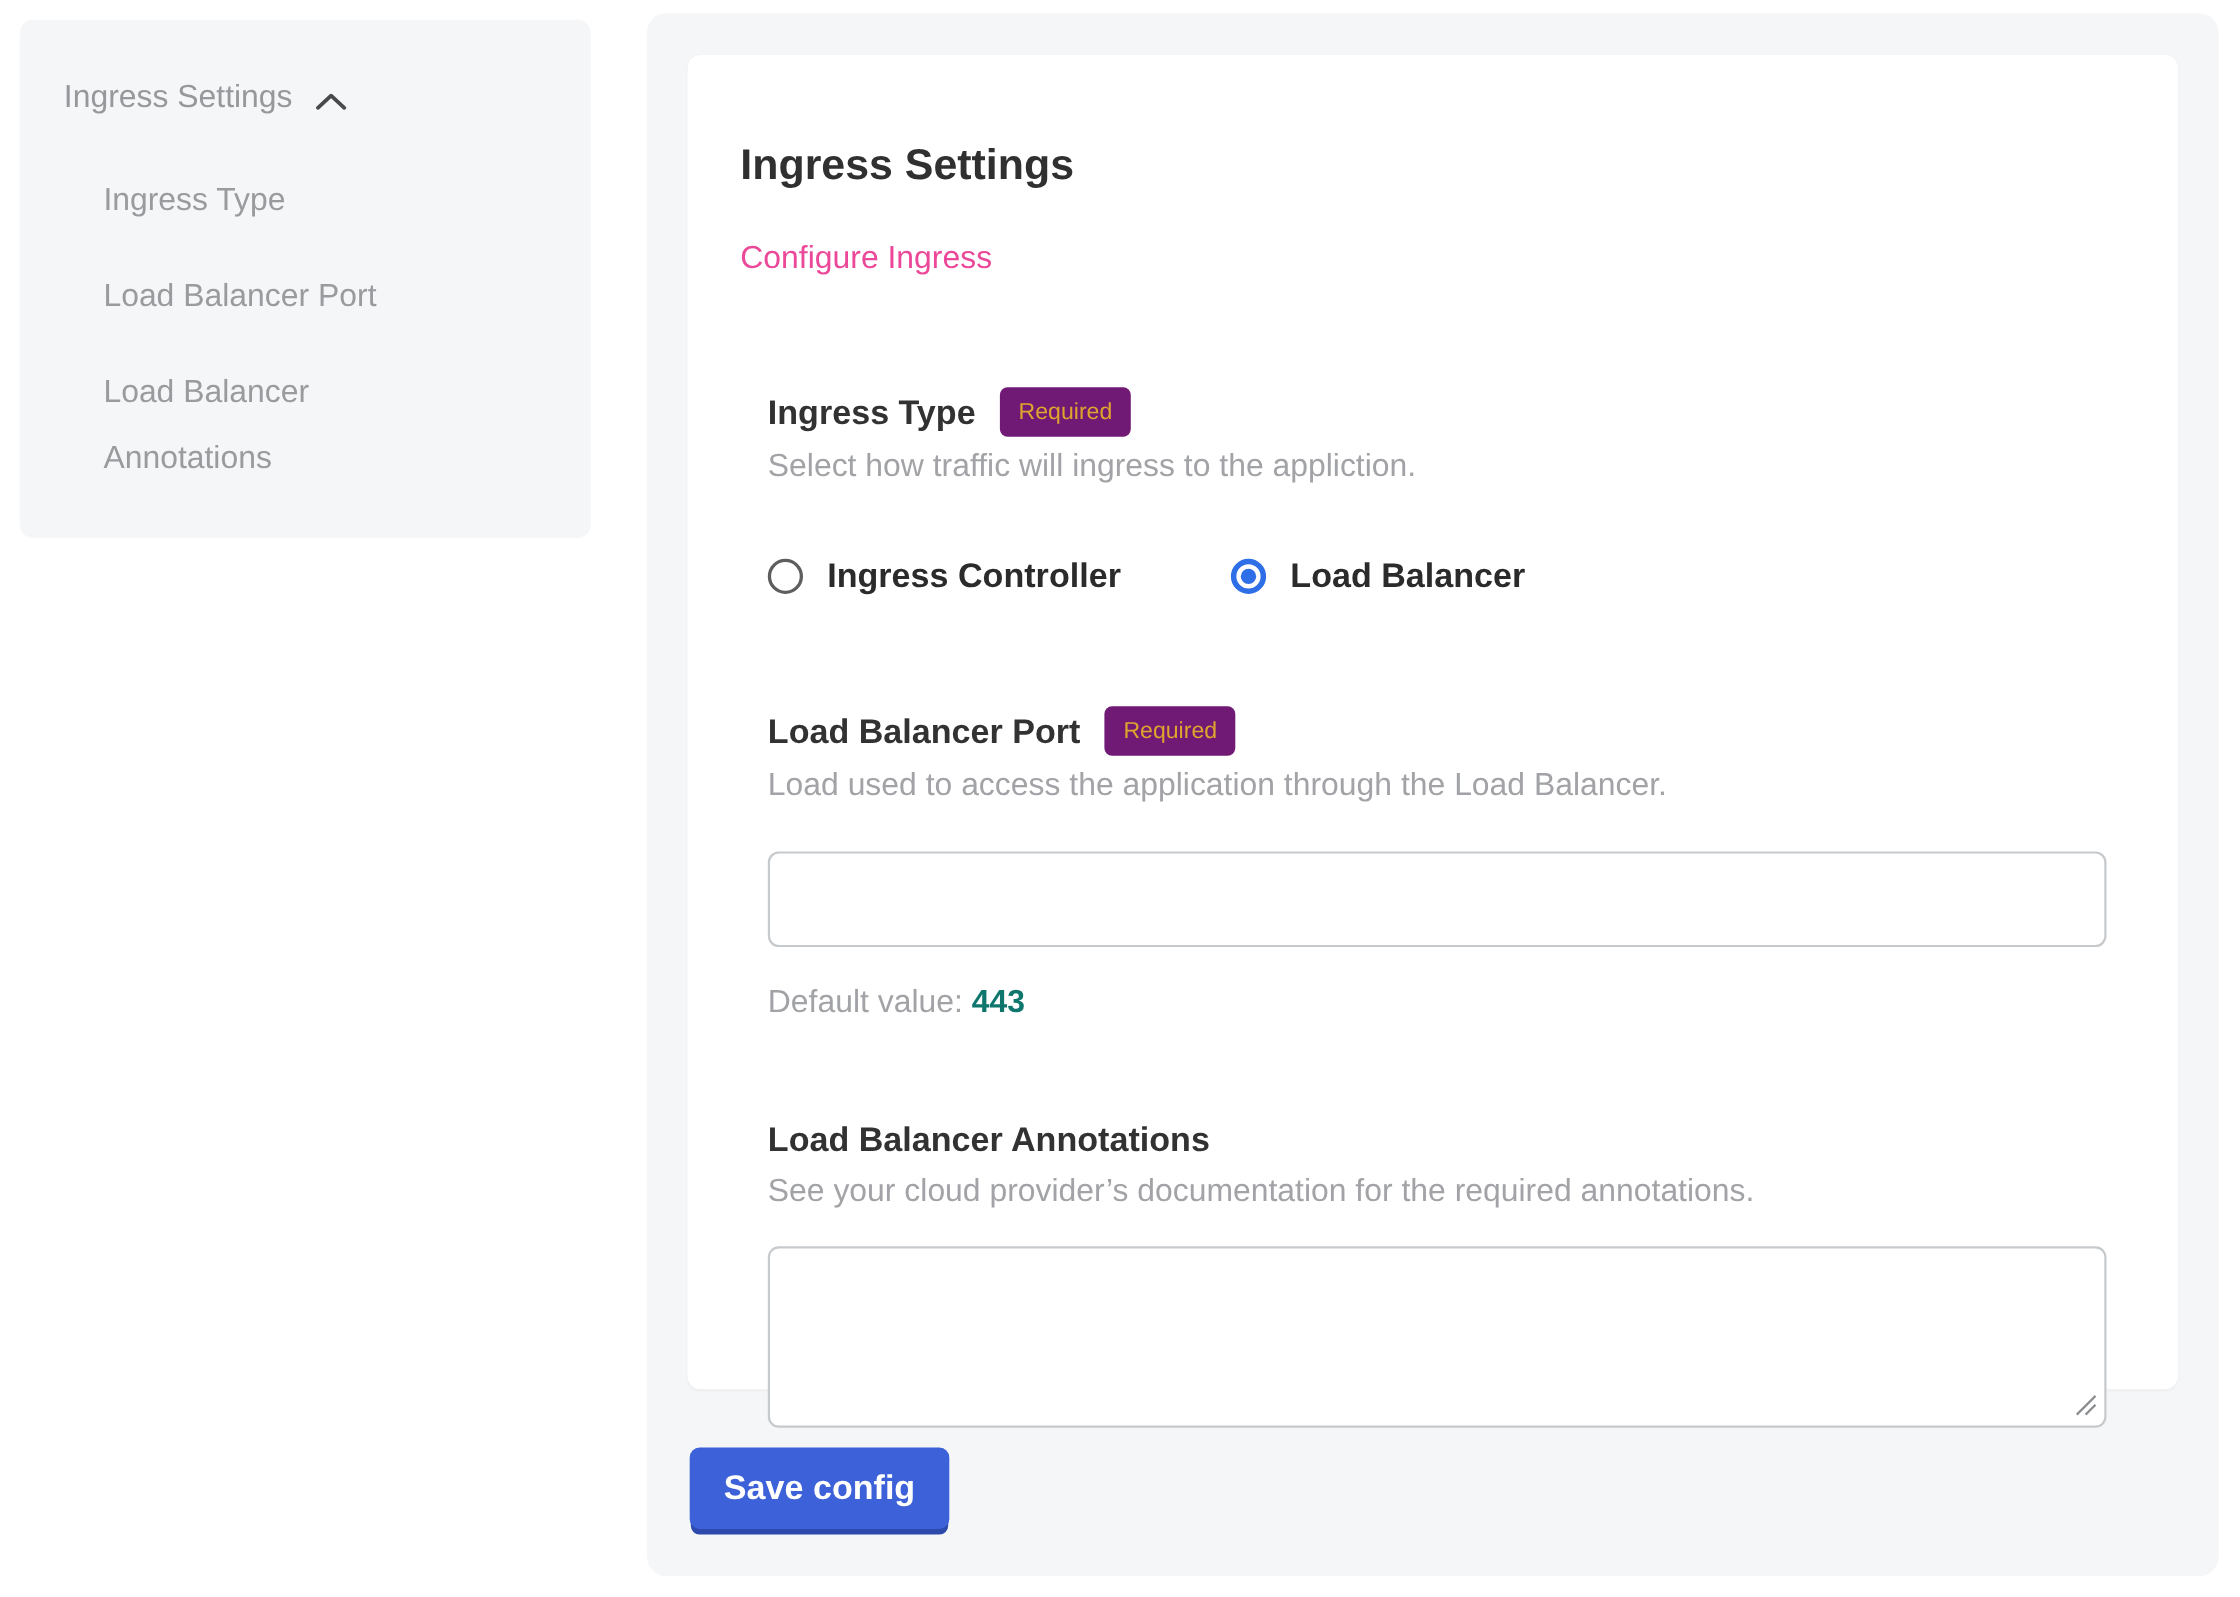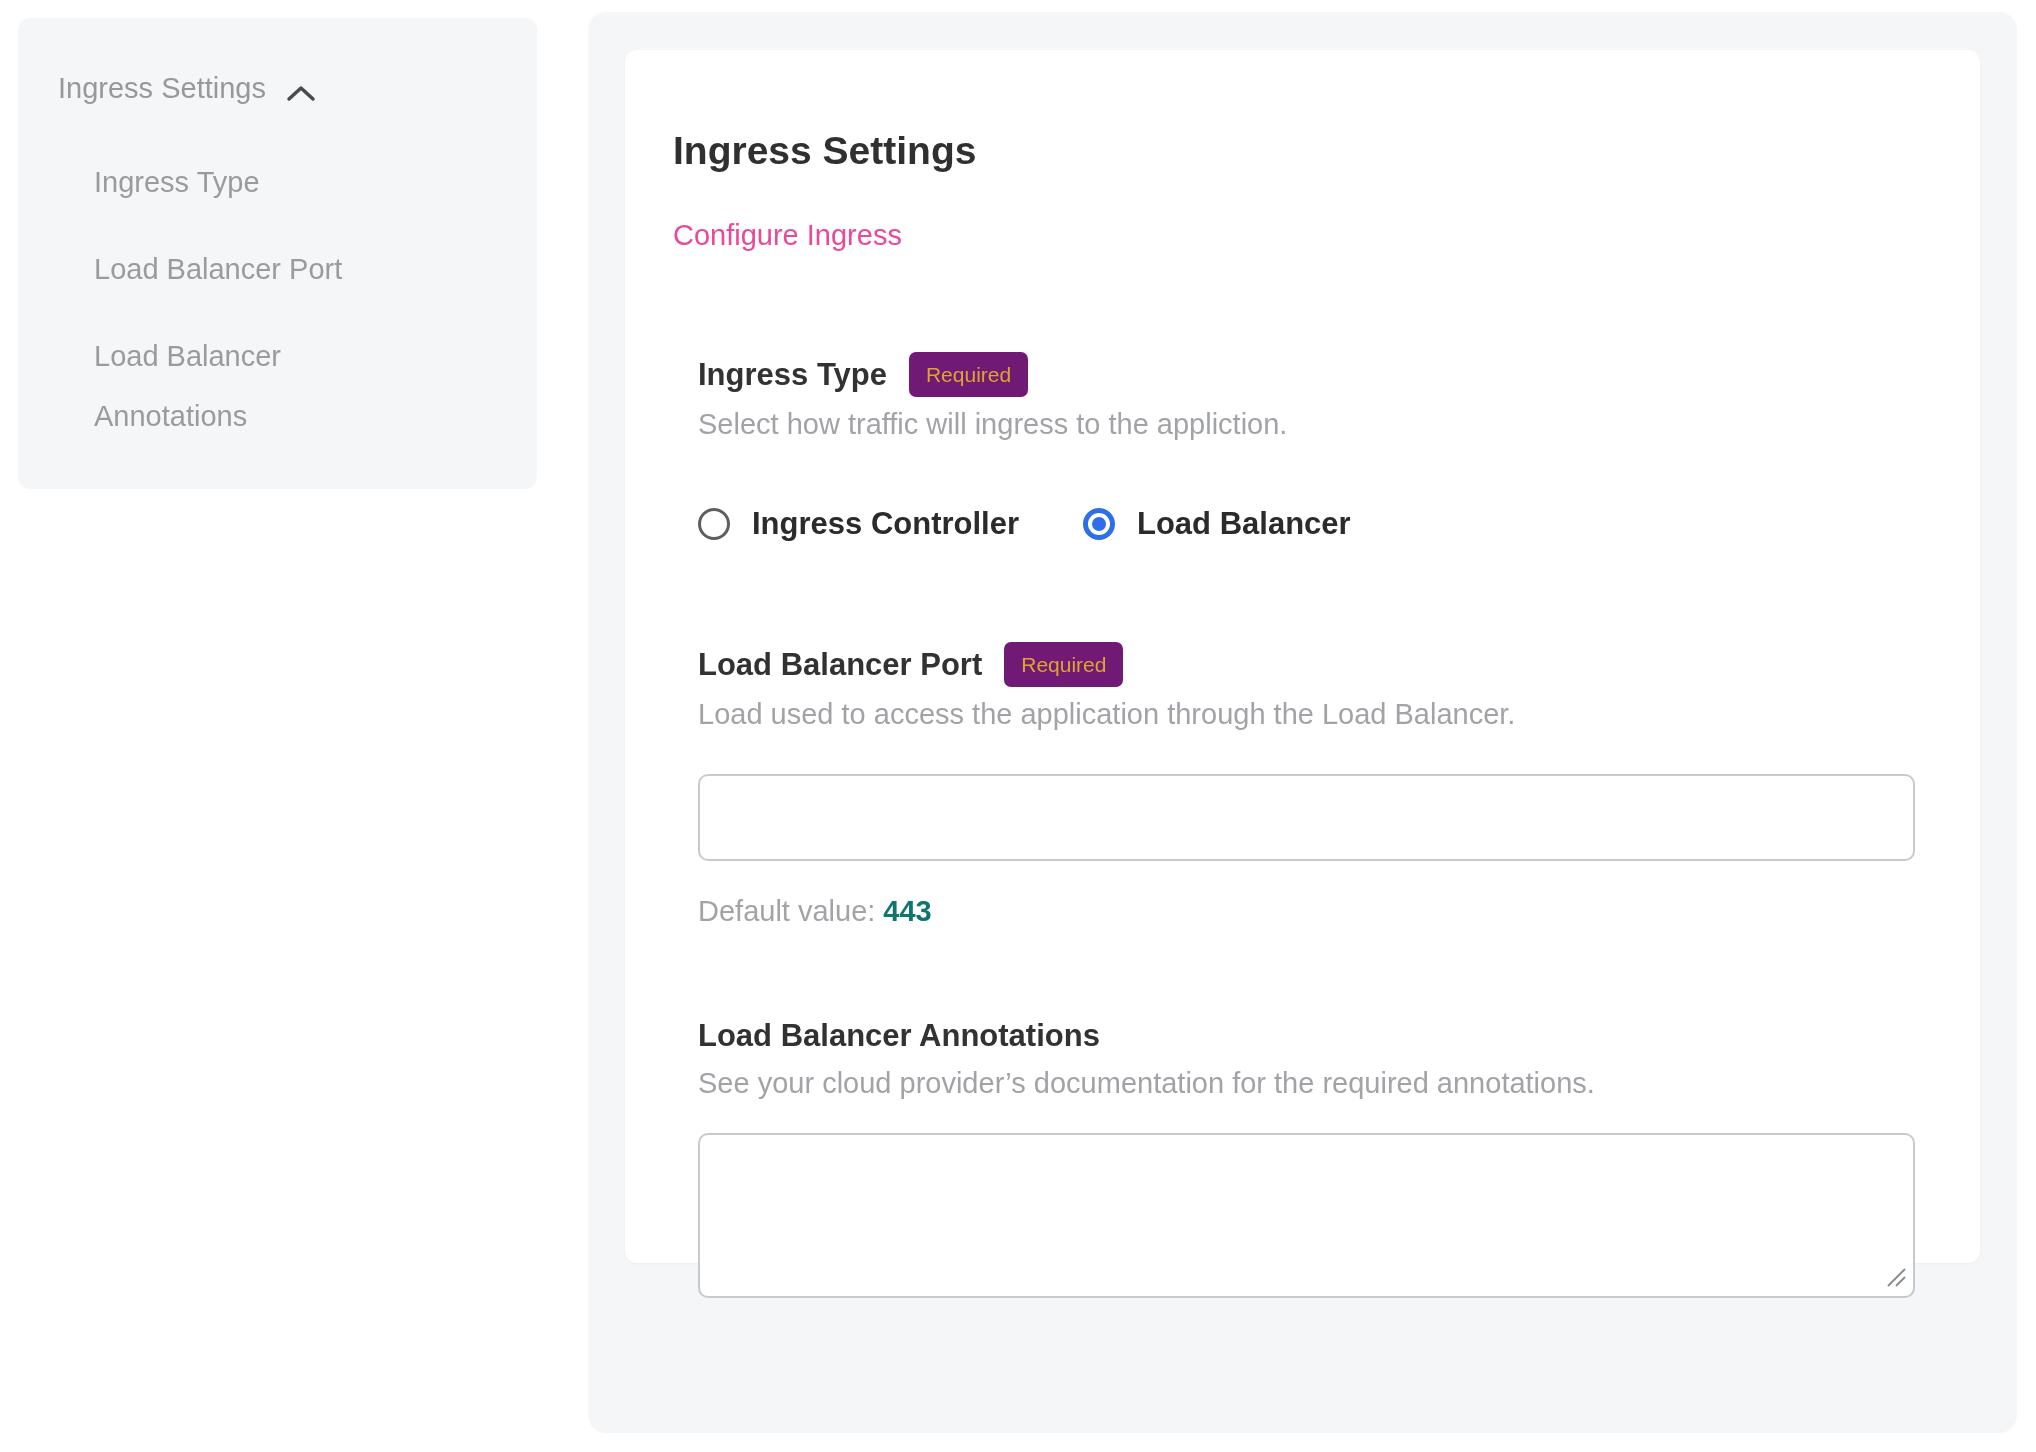--- a/index.html
+++ b/index.html
@@ -47,21 +47,21 @@
   .section{margin:0;}
   .sec-head-row{display:flex;align-items:center;gap:22px;}
   .sec-heading{font-size:31px;font-weight:600;color:#323232;line-height:40px;}
   .badge{
     background:#701a75;color:#dfa42e;font-size:21px;font-weight:400;
     padding:7px 17px;border-radius:7px;line-height:31px;
   }
   .sec-help{margin-top:9px;font-size:29px;color:#a2a3a6;line-height:36px;}
 
   
-  .radio-row{margin-top:64px;display:flex;align-items:center;gap:64px;}
+  .radio-row{margin-top:64px;display:flex;align-items:center;gap:100px;}
   .radio-item{display:flex;align-items:center;gap:22px;cursor:pointer;}
   .radio-label{font-size:31px;font-weight:600;color:#2b2b2b;}
   .rcirc{
     width:32px;height:32px;border-radius:50%;box-sizing:border-box;
     border:3px solid #5e5e60;background:#fff;flex:0 0 auto;
     display:flex;align-items:center;justify-content:center;
   }
   .rcirc.sel{border:5px solid #2e6fe8;}
   .rcirc.sel .dot{width:14px;height:14px;border-radius:50%;background:#2e6fe8;}
 
@@ -170,13 +170,14 @@
               <line x1="4" y1="21" x2="21" y2="4" stroke="#8a8d90" stroke-width="2"></line>
               <line x1="12" y1="21" x2="21" y2="12" stroke="#8a8d90" stroke-width="2"></line>
             </svg>
           </span>
         </div>
       </div>
 
     </div>
   </section>
 
+  <button class="save-btn">Save config</button>
 </main>
 
 </body></html>

